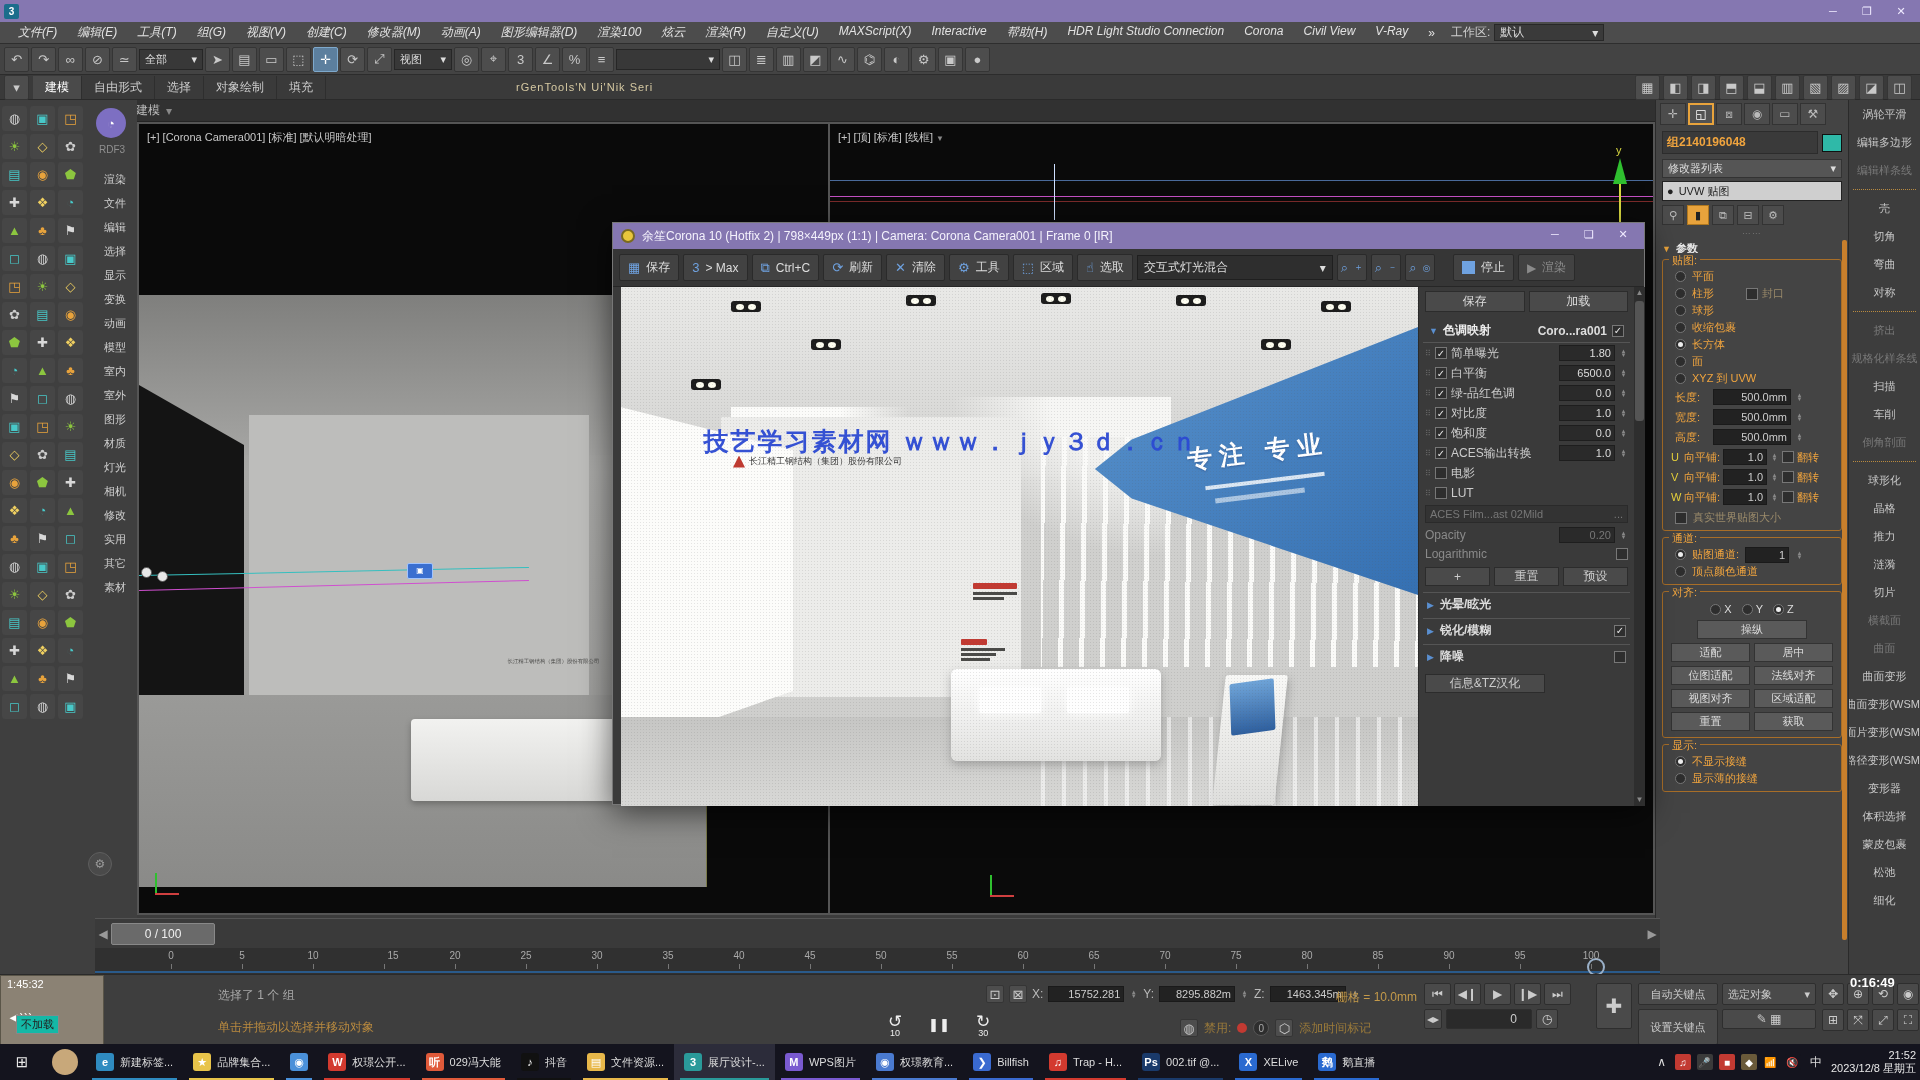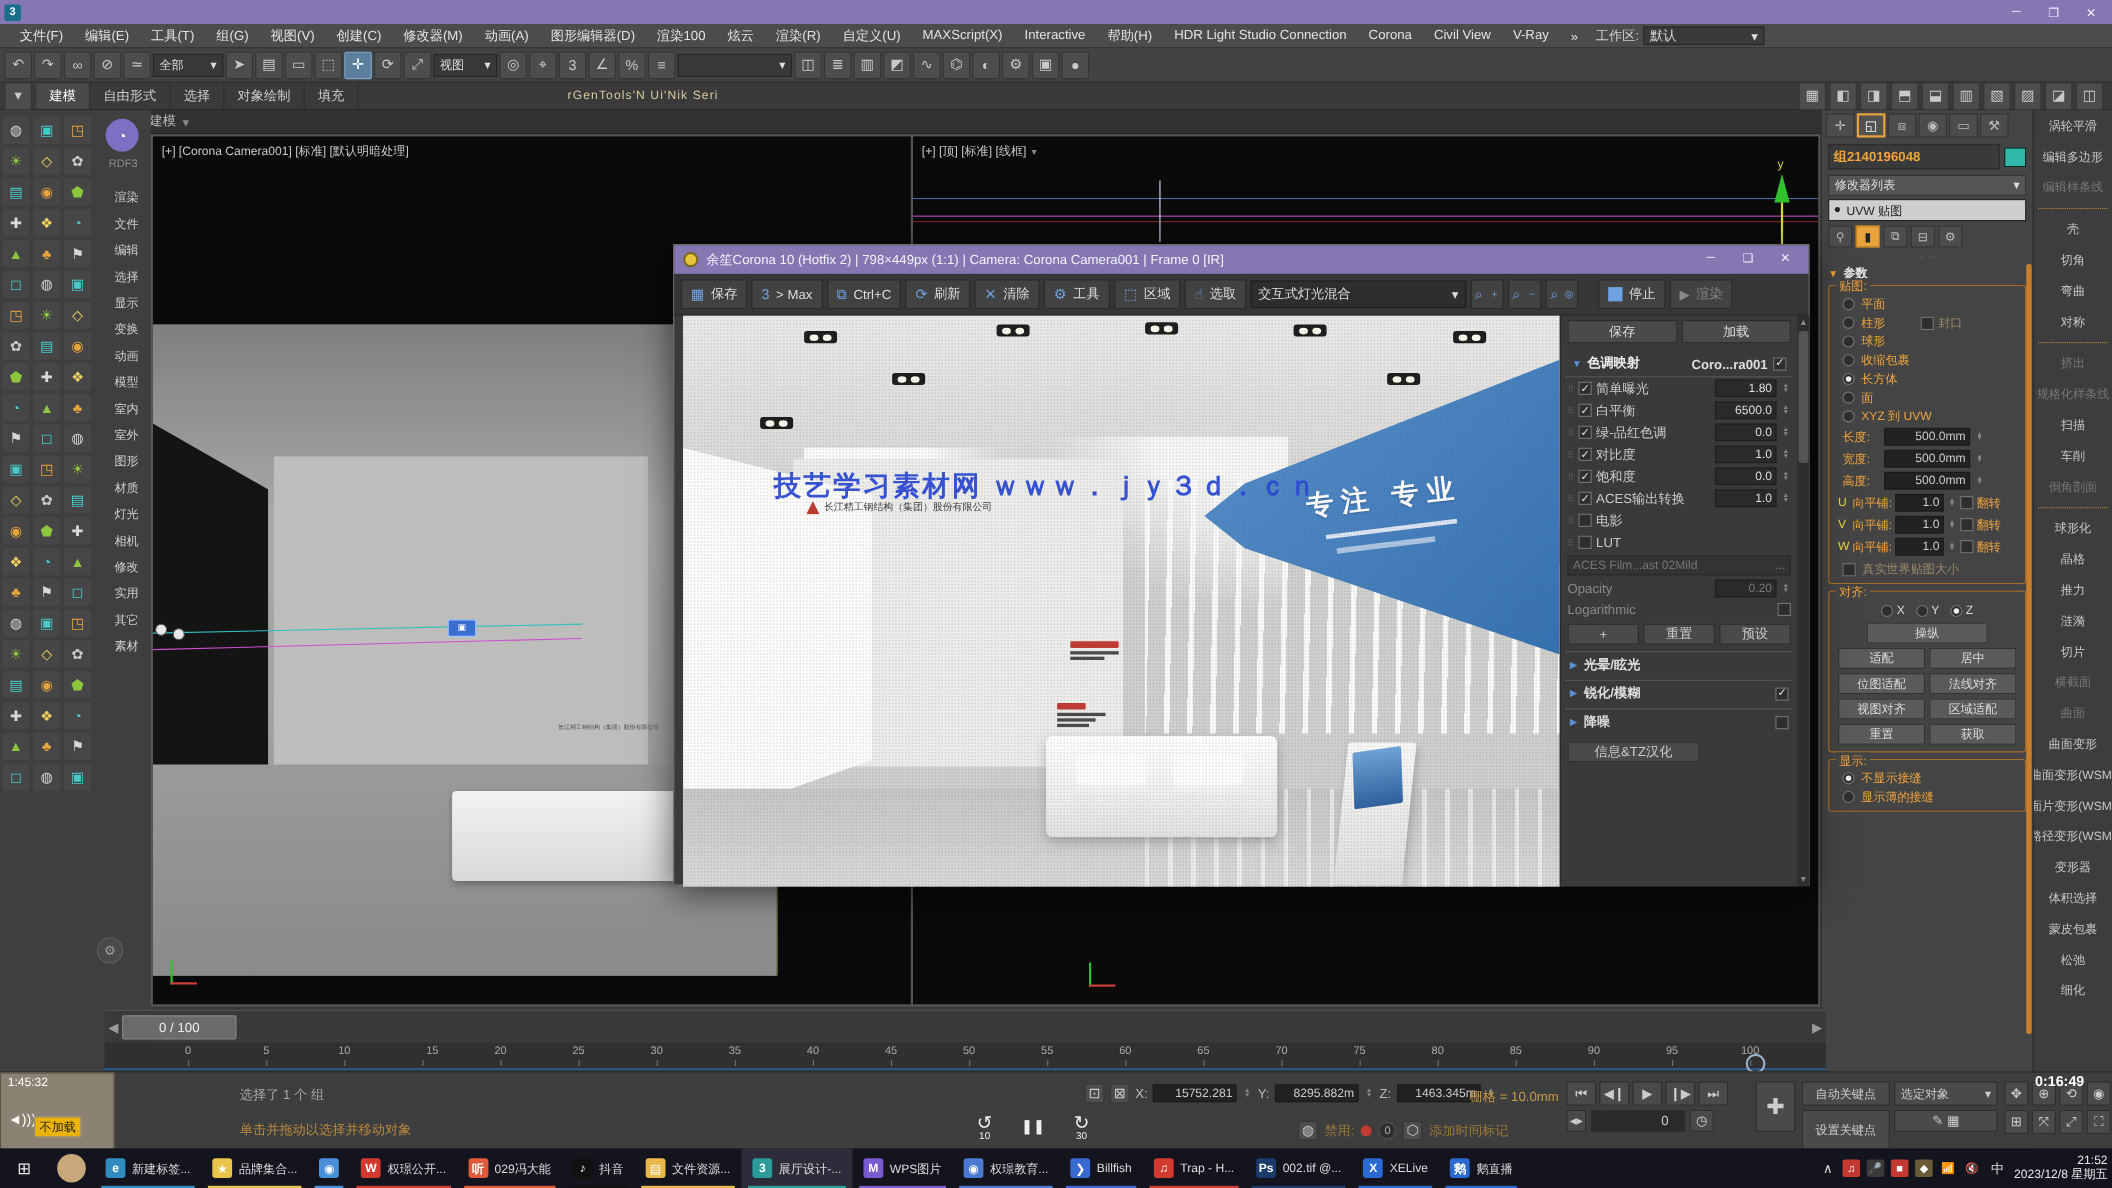--- a/index.html
+++ b/index.html
@@ -184,21 +184,21 @@
   .tl-tick { position:absolute; top:2px; color:#aaa; font-size:10px; transform:translateX(-50%); }
   .tl-tickmark { position:absolute; top:16px; width:1px; height:5px; background:#777; }
   .tl-line { position:absolute; left:0; top:23px; width:100%; height:2px; background:#2a5a8a; }
   .tl-loop { position:absolute; top:10px; width:18px; height:18px; border:2px solid #9ab0c8; border-radius:50%; }
 
   
   .statusbar { left:0; top:974px; width:1920px; height:70px; background:#3e3e3e; border-top:1px solid #2a2a2a; }
   .recbox { position:absolute; left:0; top:0; width:104px; height:70px; background:#8b8274; border:1px solid #5a5548; color:#fff; }
   .rectime { position:absolute; left:6px; top:2px; font-size:11px; color:#fff; }
   .recspk { position:absolute; left:6px; top:34px; color:#fff; font-size:13px; }
-  .xrefbox { position:absolute; left:31px; top:40px; background:#eab308; color:#222; font-size:11px; padding:1px 4px; border:1px solid #888; white-space:nowrap; }
+  .xrefbox { position:absolute; left:16px; top:40px; background:#14b8a6; color:#222; font-size:11px; padding:1px 4px; border:1px solid #888; white-space:nowrap; }
   .sel-text { position:absolute; left:218px; top:12px; color:#a8a8a8; }
   .prompt-text { position:absolute; left:218px; top:44px; color:#b98a3f; }
   .coordrow { position:absolute; left:986px; top:10px; display:flex; align-items:center; gap:5px; }
   .coordrow .axis { color:#bbb; }
   .gridtext { position:absolute; left:1336px; top:14px; color:#c49a4a; }
   .recctl { position:absolute; left:888px; top:36px; display:flex; align-items:center; gap:26px; color:#eee; font-size:17px; }
   .recctl .n { font-size:9px; display:block; text-align:center; margin-top:-4px; }
   .disables { position:absolute; left:1180px; top:44px; display:flex; align-items:center; gap:6px; color:#9a7a3a; }
   .dot-red { width:10px; height:10px; border-radius:50%; background:#c23a32; }
   .zero-btn { width:16px; height:16px; border-radius:50%; background:#2e2e2e; border:1px solid #555; color:#aaa; display:flex; align-items:center; justify-content:center; font-size:10px; }
@@ -226,21 +226,21 @@
   <div class="abs titlebar">
     <div class="appico">3</div>
     <div class="winbtns">
       <div class="winbtn">─</div>
       <div class="winbtn">❐</div>
       <div class="winbtn">✕</div>
     </div>
   </div>
 
   <div class="abs menubar">
-    <div id="menu-items" style="display:flex;">
+    <div id="menu-items" style="display:flex;font-style:italic;">
         <div class="menuitem">文件(F)</div>
         <div class="menuitem">编辑(E)</div>
         <div class="menuitem">工具(T)</div>
         <div class="menuitem">组(G)</div>
         <div class="menuitem">视图(V)</div>
         <div class="menuitem">创建(C)</div>
         <div class="menuitem">修改器(M)</div>
         <div class="menuitem">动画(A)</div>
         <div class="menuitem">图形编辑器(D)</div>
         <div class="menuitem">渲染100</div>
@@ -875,20 +875,36 @@
             <span class="chk"></span>
             <span class="flip">翻转</span>
           </div>
         </div>
       <div class="optrow gray" style="margin-top:2px;">
         <span class="chk"></span>
         <span>真实世界贴图大小</span>
       </div>
     </div>
 
+    <div class="ogroup">
+      <span class="gt">通道:</span>
+      <div class="optrow">
+        <span class="radio sel"></span>
+        <span>贴图通道:</span>
+        <span class="fld" style="width:44px;">1</span>
+        <span class="spin">
+            <span>▲</span>
+            <span>▼</span>
+          </span>
+      </div>
+      <div class="optrow">
+        <span class="radio"></span>
+        <span>顶点颜色通道</span>
+      </div>
+    </div>
 
     <div class="ogroup">
       <span class="gt">对齐:</span>
       <div class="axisrow" id="axis-row">
           <span style="display: inline-flex; align-items: center; gap: 3px;">
             <span class="radio"></span>
             <span>X</span>
           </span>
           <span style="display: inline-flex; align-items: center; gap: 3px;">
             <span class="radio"></span>

